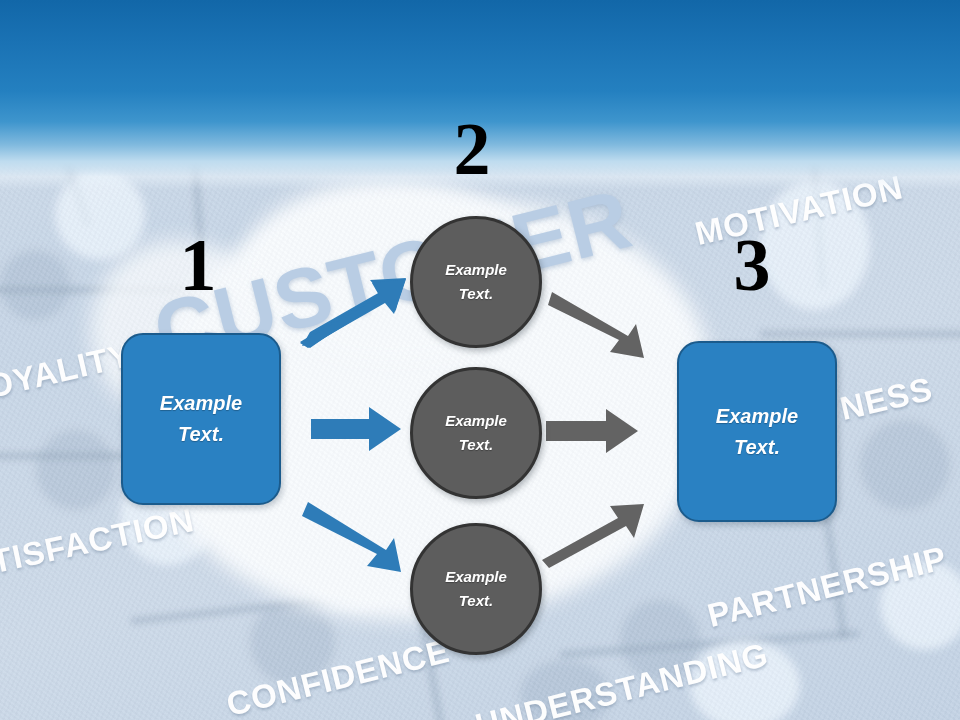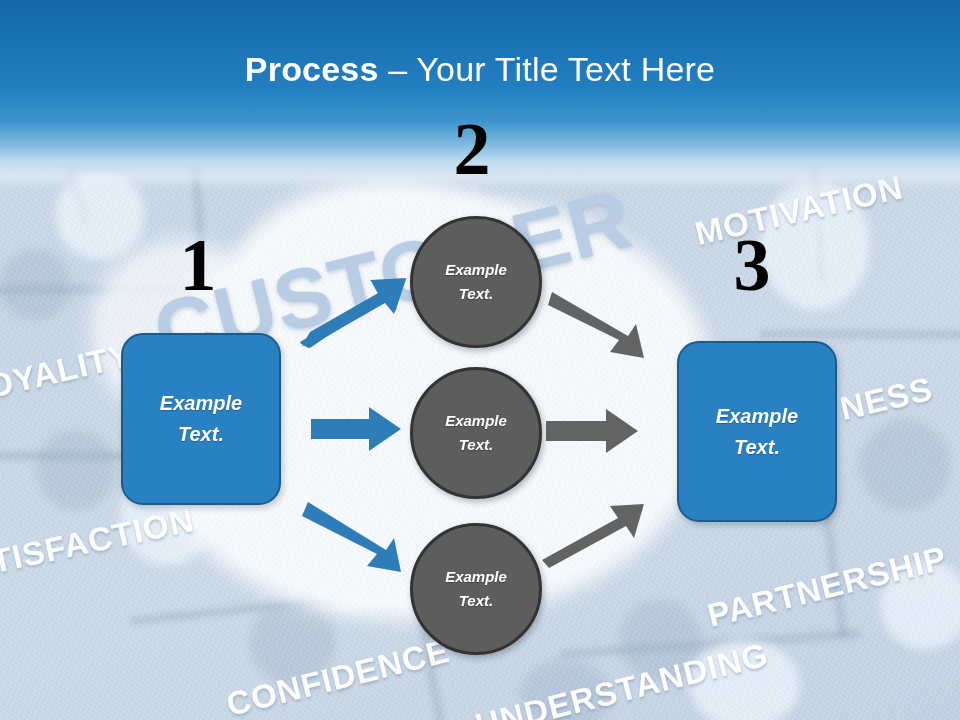--- a/index.html
+++ b/index.html
@@ -193,23 +193,20 @@
       <div class="word" style="left: 700px; top: 215px; font-size: 33px; transform: rotate(-13deg); transform-origin: left bottom;">MOTIVATION</div>
       <div class="word" style="left: 845px; top: 390px; font-size: 33px; transform: rotate(-13deg); transform-origin: left bottom;">NESS</div>
       <div class="word" style="left: -8px; top: 368px; font-size: 33px; transform: rotate(-13deg); transform-origin: left bottom;">OYALITY</div>
       <div class="word" style="left: -4px; top: 543px; font-size: 33px; transform: rotate(-12deg); transform-origin: left bottom;">TISFACTION</div>
       <div class="word" style="left: 232px; top: 686px; font-size: 33px; transform: rotate(-14deg); transform-origin: left bottom;">CONFIDENCE</div>
       <div class="word" style="left: 481px; top: 707px; font-size: 33px; transform: rotate(-14deg); transform-origin: left bottom;">UNDERSTANDING</div>
       <div class="word" style="left: 713px; top: 597px; font-size: 33px; transform: rotate(-14deg); transform-origin: left bottom;">PARTNERSHIP</div>
     </div>
 
   <div class="header"></div>
-  <div class="title">
-    <b>Process</b><span class="light"> – Your Title Text Here</span>
-  </div>
 
   <div class="stepnum" style="left:158px; top:228px; width:80px;">1</div>
   <div class="stepnum" style="left:432px; top:112px; width:80px;">2</div>
   <div class="stepnum" style="left:712px; top:228px; width:80px;">3</div>
 
   <div class="arrow" style="left:296px; top:276px;">
     <svg width="115" height="80" viewBox="0 0 115 80">
       <polygon points="6,70 14,56 84,16 74,4 110,2 98,38 89,27 19,67" fill="#2e7cb8"></polygon>
       <polygon points="4,66 104,6 100,34 86,22 14,72" fill="#2e7cb8"></polygon>
       <path d="M4,67 L84,21 L76,7 L110,3 L99,36 L91,24 L12,72 Z" fill="#2e7cb8"></path>

